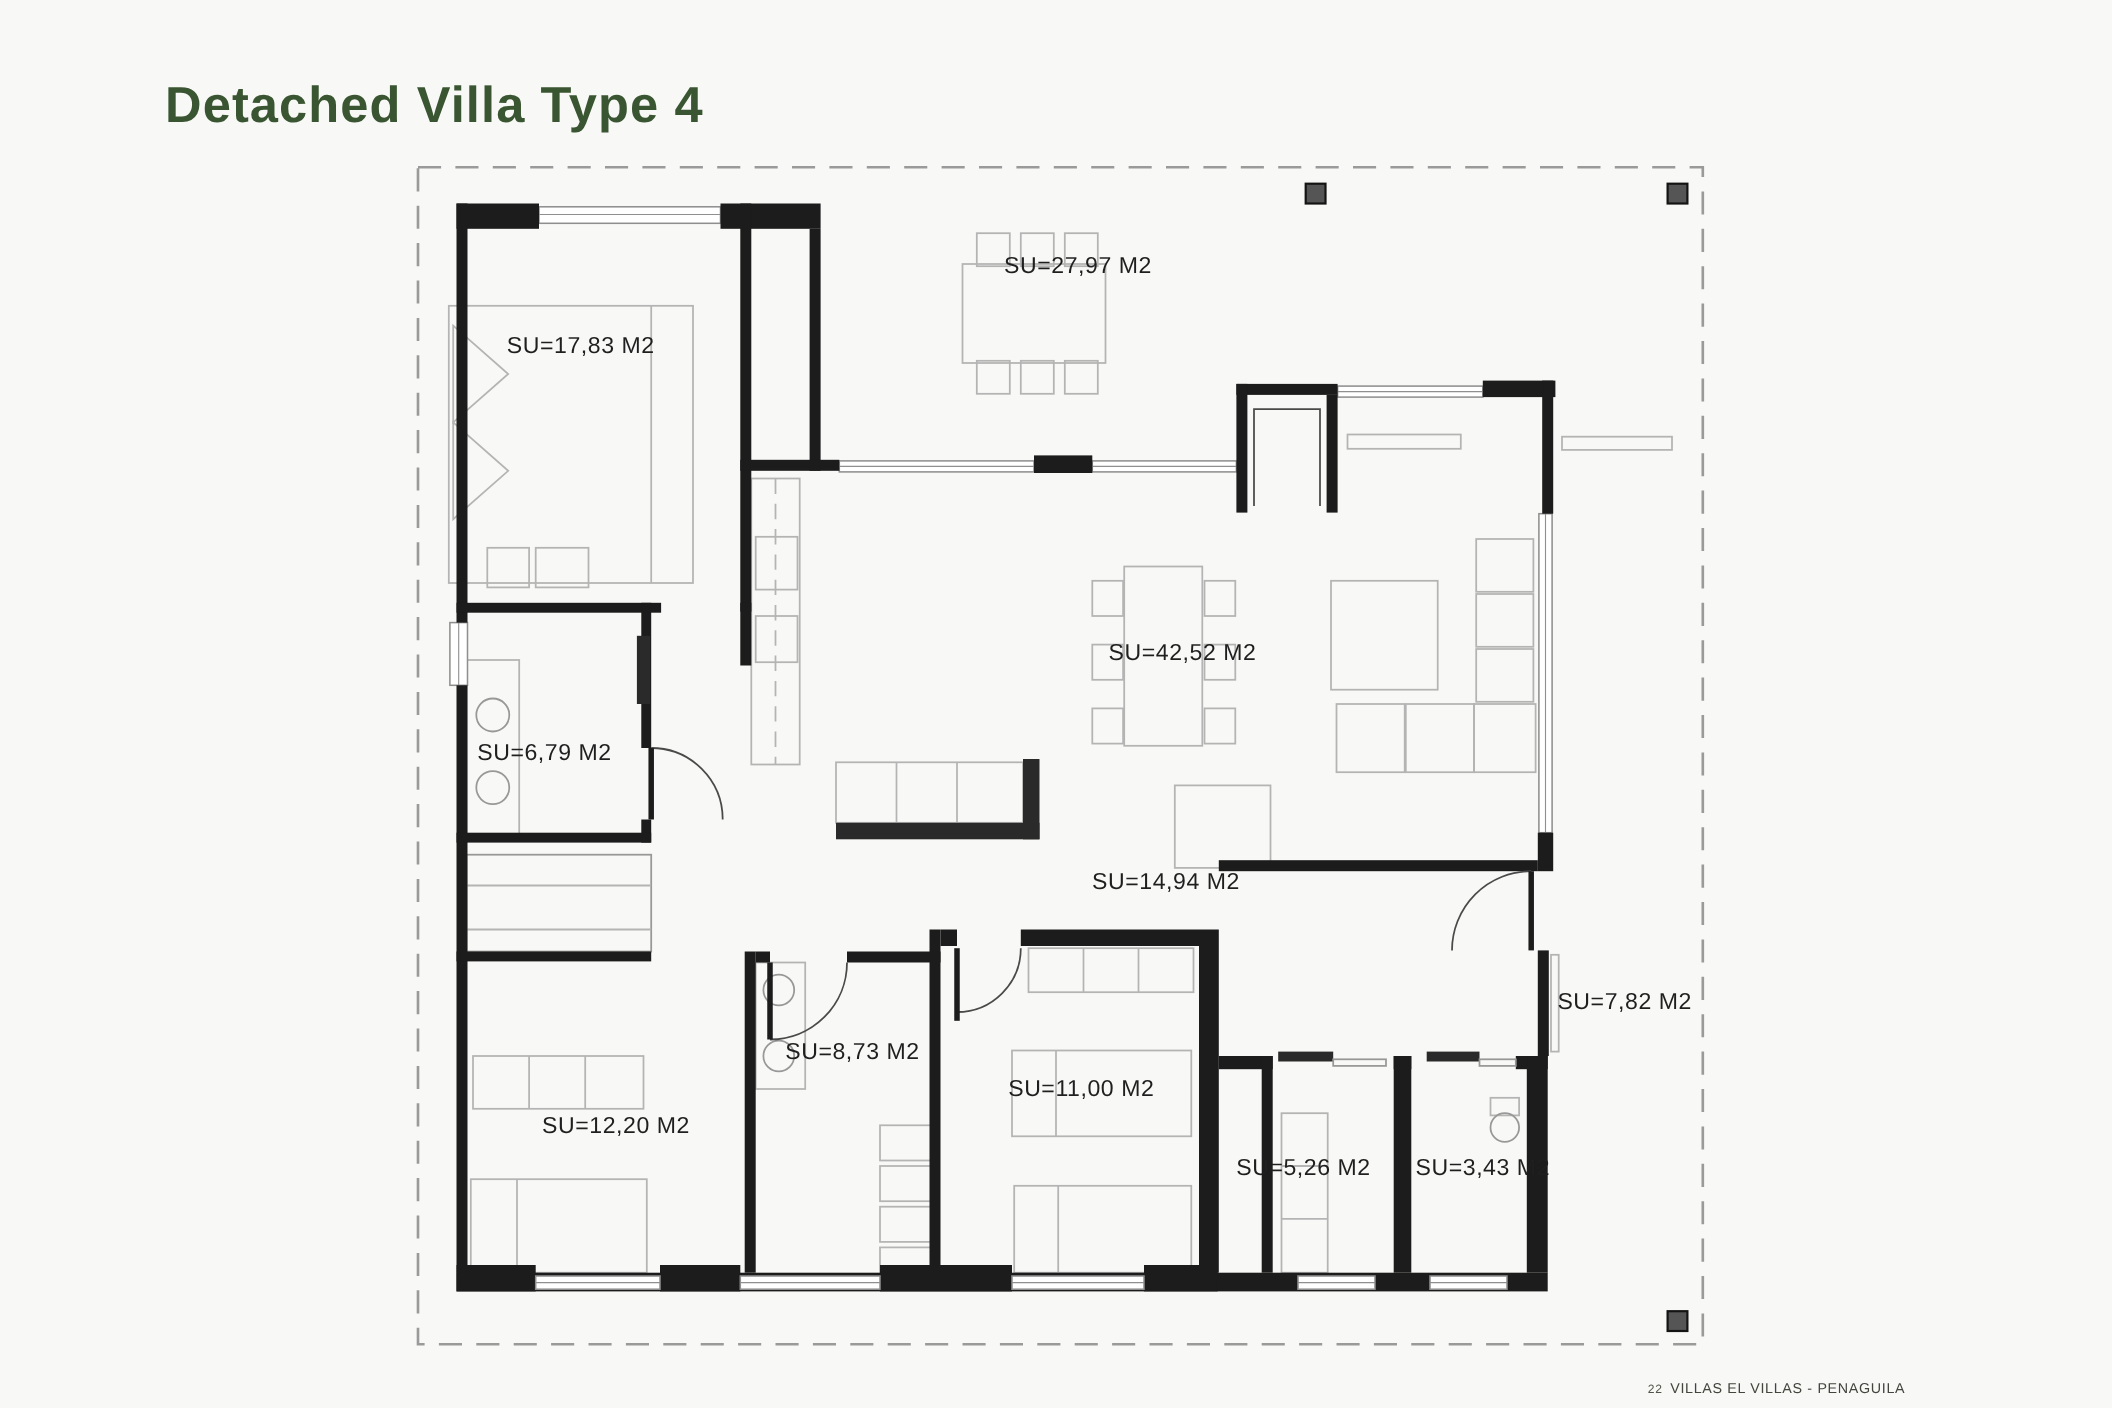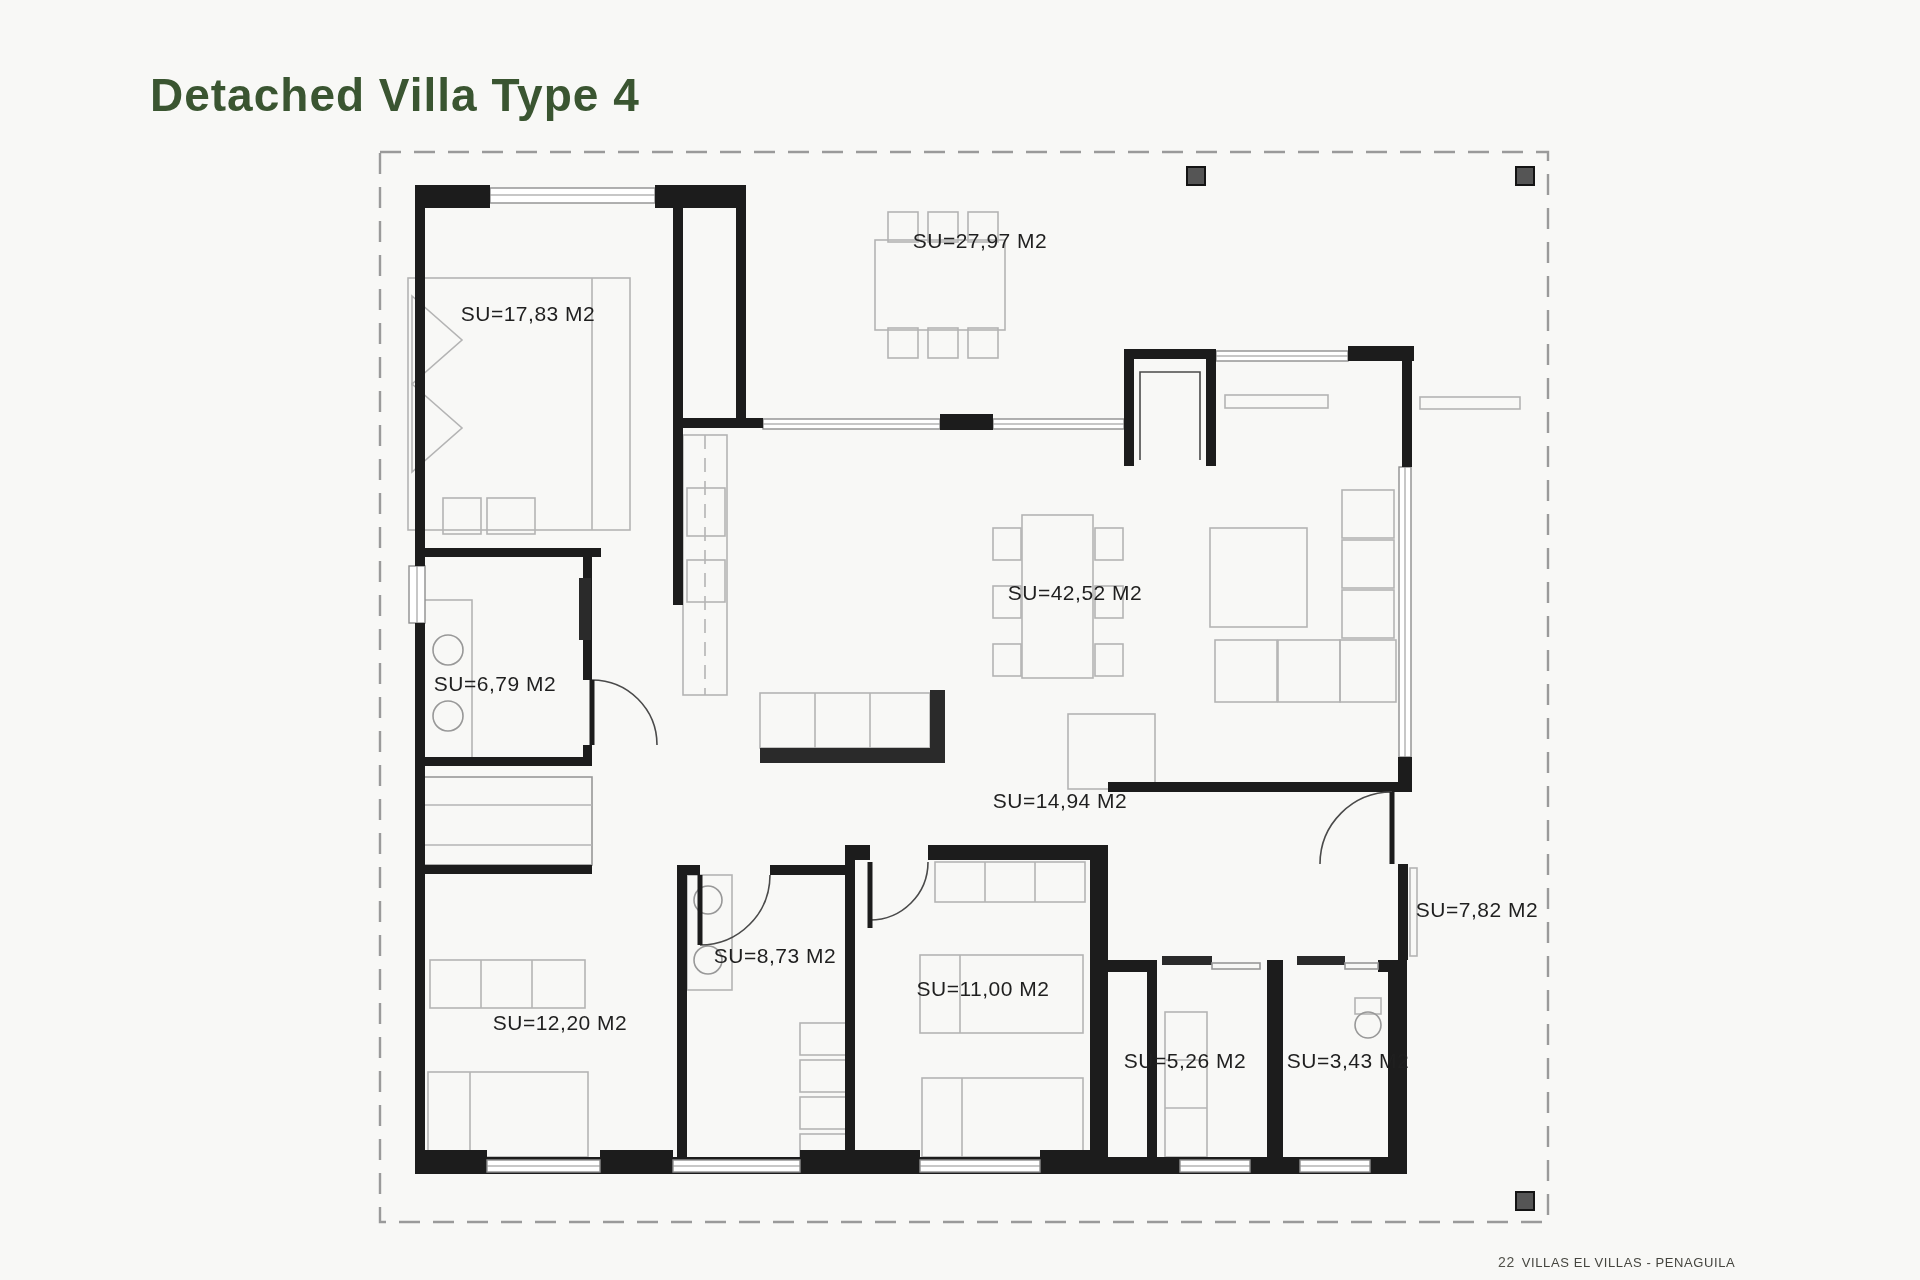--- a/index.html
+++ b/index.html
@@ -9,21 +9,21 @@
     font-family:"Liberation Sans",sans-serif;
   }
   .title{
     position:absolute;left:150px;top:68px;
     font-size:46px;font-weight:bold;color:#3a5531;letter-spacing:1px;
   }
   .footer{
     position:absolute;left:1498px;top:1254px;
     font-size:13px;color:#45453f;letter-spacing:.6px;white-space:nowrap;
   }
-  .footer .pagenum{font-size:14px;margin-right:7px;color:#52524b;}
+  .footer .pagenum{font-size:11px;margin-right:7px;color:#52524b;}
   svg.plan{position:absolute;left:0;top:0;}
   .wall{fill:#1c1c1c;}
   .wall2{fill:#2a2a2a;}
   .furn{fill:none;stroke:#b4b4b4;stroke-width:1.6;}
   .furnD{fill:none;stroke:#989898;stroke-width:1.6;}
   .win{fill:#ffffff;stroke:#8f8f8f;stroke-width:1.4;}
   .winline{stroke:#8f8f8f;stroke-width:1;}
   .door{fill:none;stroke:#4a4a4a;stroke-width:1.6;}
   .leaf{stroke:#1c1c1c;stroke-width:5;}
   .lbl{font-family:"Liberation Sans",sans-serif;font-size:21px;fill:#1f1f1f;letter-spacing:.5px;text-anchor:middle;}

